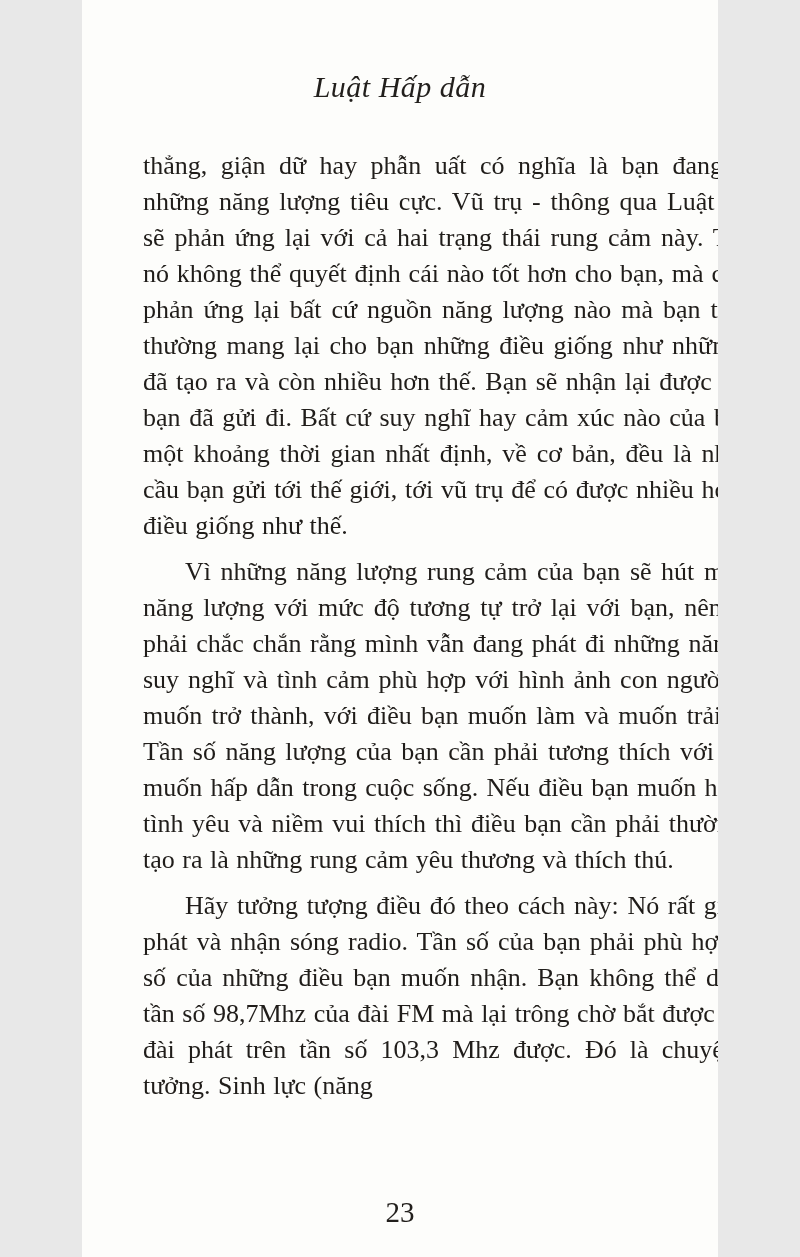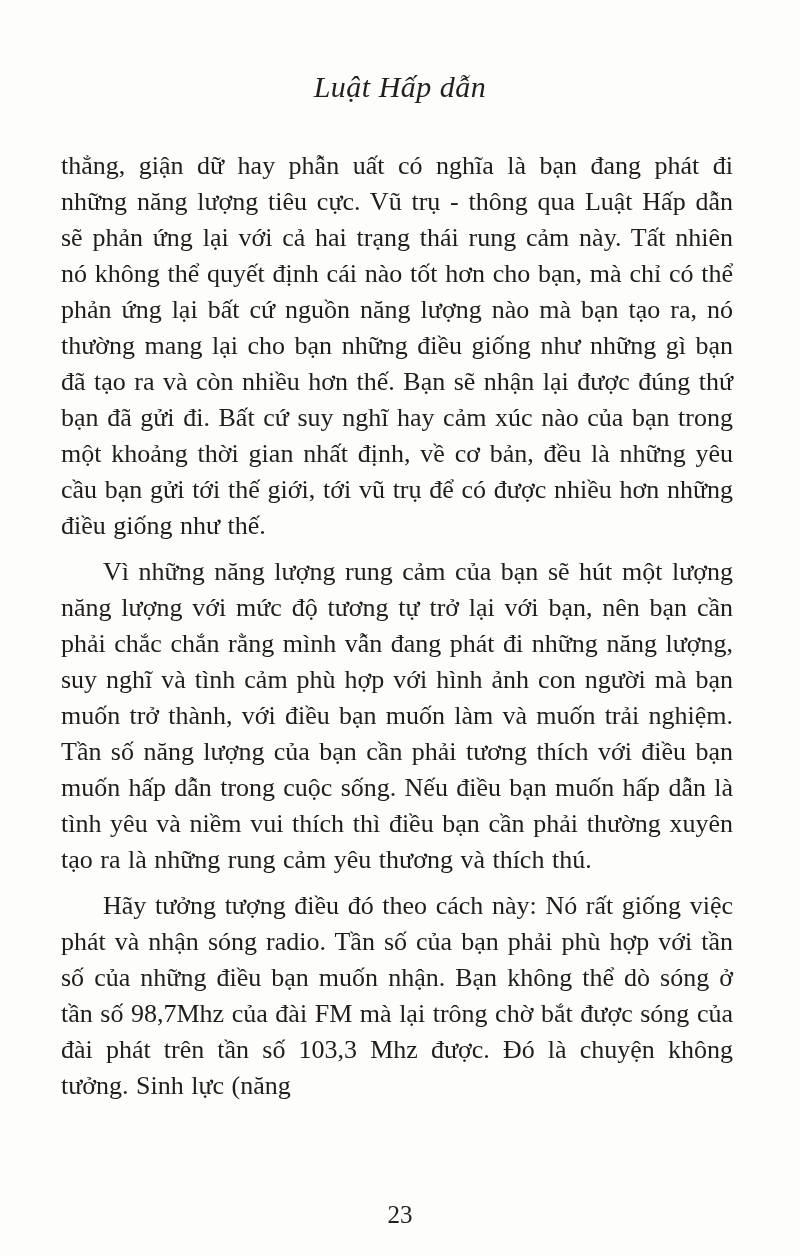--- a/index.html
+++ b/index.html
@@ -3,21 +3,21 @@
 <meta charset="utf-8">
 <title>Book page</title>
 <style>
   html, body {
     margin: 0;
     padding: 0;
     background: #e8e8e8;
   }
   .page {
     position: relative;
-    width: 800px;
+    width: 636px;
     height: 1257px;
     margin: 0 auto;
     background: #fdfdfb;
     color: #201d1a;
     font-family: "Liberation Serif", "DejaVu Serif", serif;
     overflow: hidden;
   }
   .running-header {
     position: absolute;
     top: 70px;
@@ -46,21 +46,21 @@
   }
   .body-text p.opening {
     text-indent: 0;
   }
   .page-number {
     position: absolute;
     bottom: 28px;
     left: 0;
     width: 100%;
     text-align: center;
-    font-size: 25px;
+    font-size: 29px;
     color: #221f1c;
   }
 </style>
 </head>
 <body>
 
 <div class="page">
 
   <div class="running-header">Luật Hấp dẫn</div>
 

